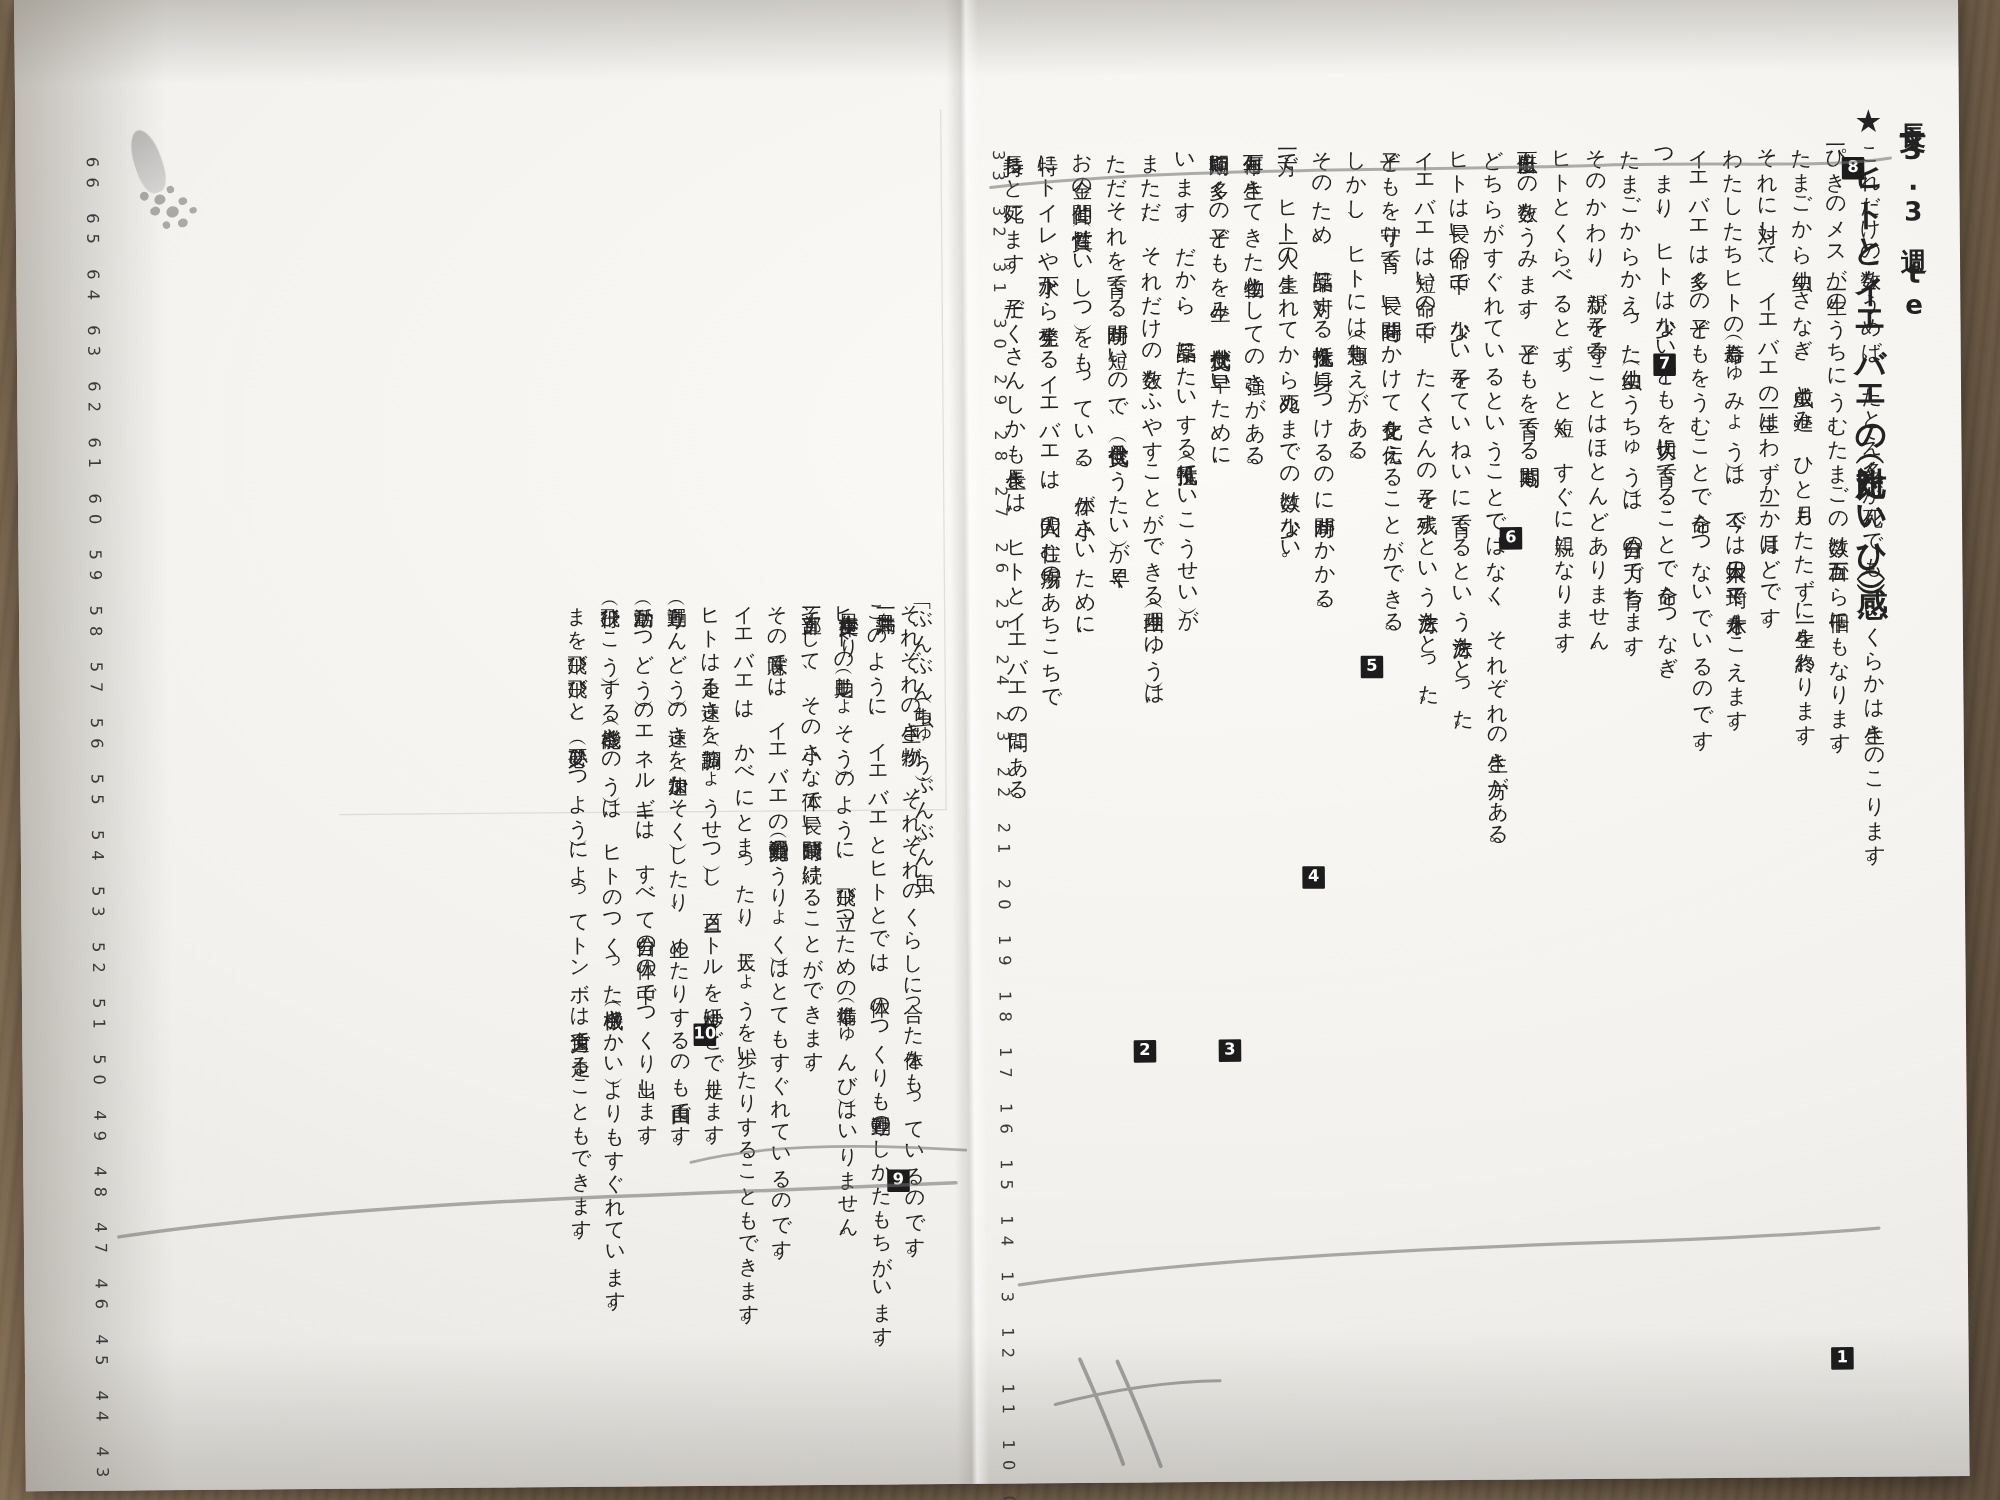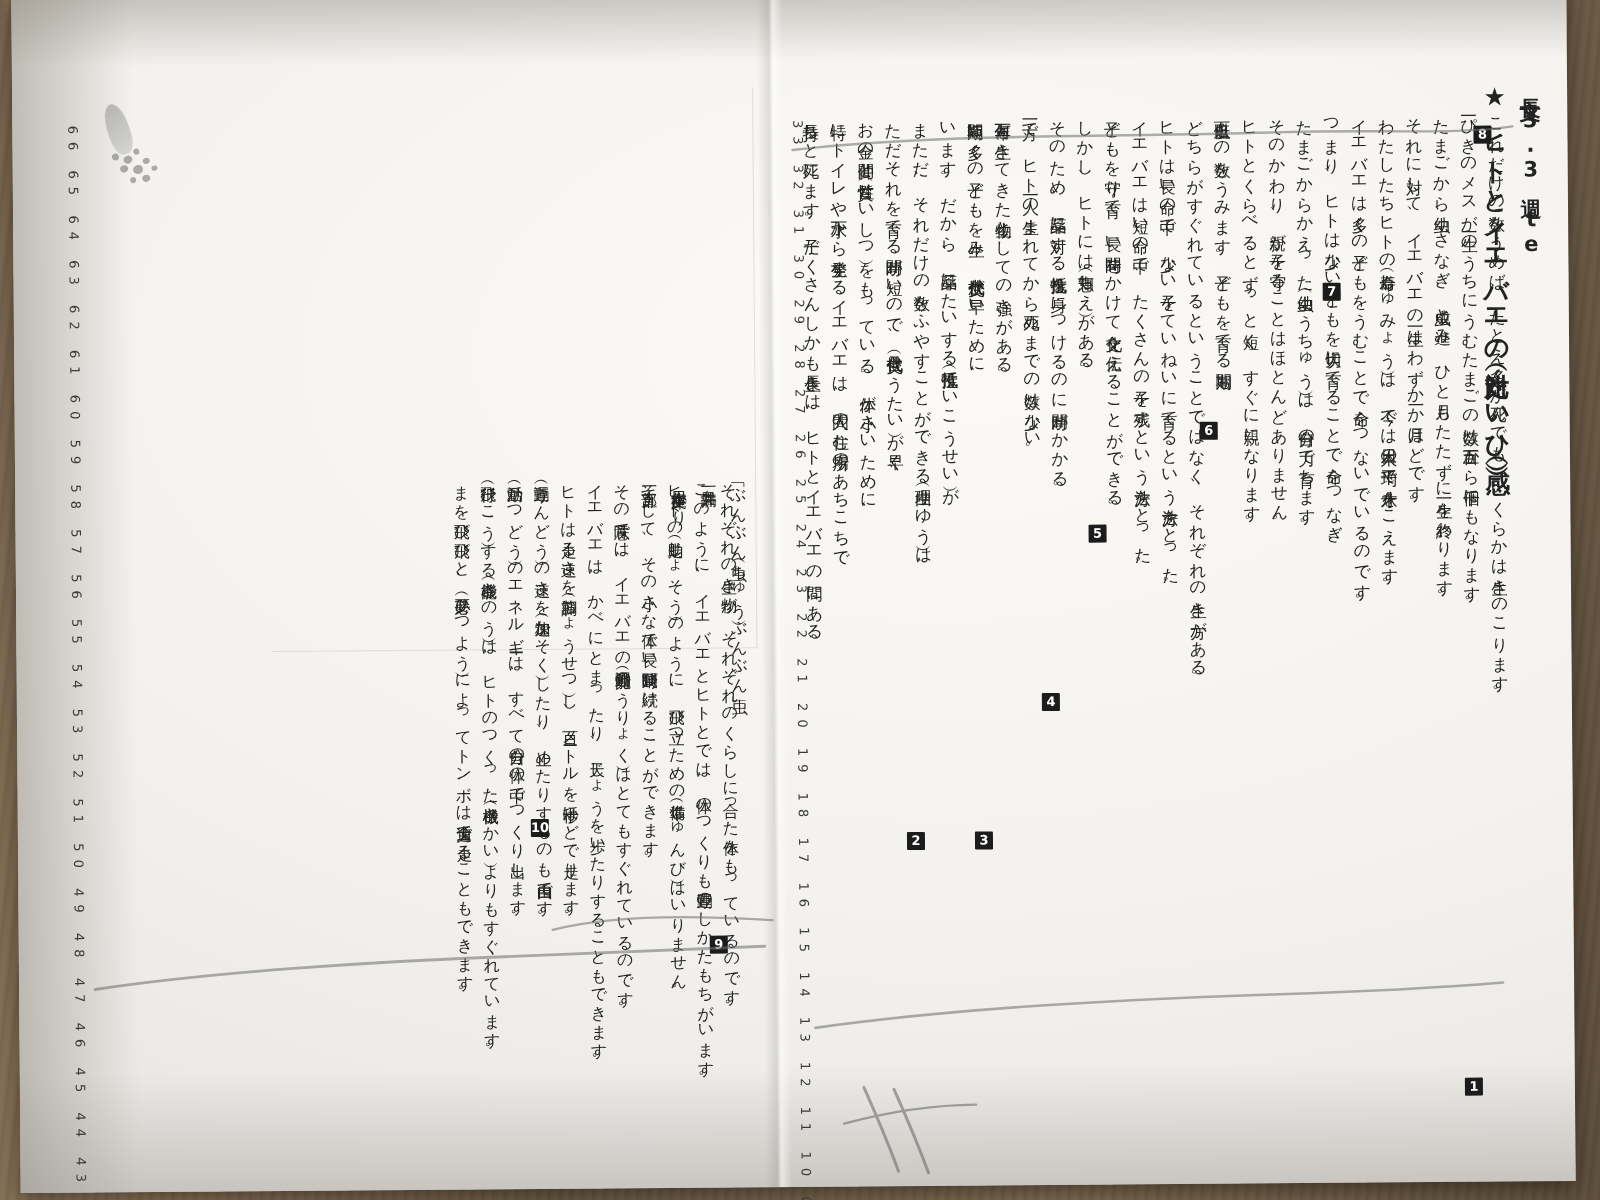--- a/index.html
+++ b/index.html
@@ -270,21 +270,21 @@
     <div class="col vtext">ヒトは走る速さを調節（ちょうせつ）し、百メートルを十秒ほどで走ります。</div>
     <div class="col vtext">イエバエは、かべにとまったり、天じょうを歩いたりすることもできます。</div>
     <div class="col vtext">その意味では、イエバエの運動能力（のうりょく）はとてもすぐれているのです。</div>
     <div class="col vtext">そして、その小さな体で長い時間飛び続けることができます。</div>
     <div class="col vtext">ヒトの助走（じょそう）のように、飛び立つための準備（じゅんび）はいりません。</div>
     <div class="col vtext">このように、イエバエとヒトとでは、体のつくりも運動のしかたもちがいます。</div>
     <div class="col vtext">それぞれの生き物が、それぞれのくらしに合った体をもっているのです。</div>
   </div>
 
   <div style="position:absolute; right:846px;  top:940px;"><span class="marker">9</span></div>
-  <div style="position:absolute; right:1024px; top:822px;"><span class="marker">10</span></div>
+  <div style="position:absolute; right:1000px; top:822px;"><span class="marker">10</span></div>
 
   <div id="credits">
     <div class="col vtext">一部直す</div>
     <div class="col vtext">日本少年文庫より</div>
     <div class="col vtext">奥井一満</div>
     <div class="col vtext">「ぶんぶん虫（ちゅう）ぶんぶん虫」</div>
   </div>
 
   <div id="gutter-right" class="gutter">33 32 31 30 29 28 27 26 25 24 23 22 21 20 19 18 17 16 15 14 13 12 11 10 09 08 07 06 05 04 03 02 01</div>
   <div id="gutter-left" class="gutter">66 65 64 63 62 61 60 59 58 57 56 55 54 53 52 51 50 49 48 47 46 45 44 43 42 41 40 39 38 37 36 35 34</div>

